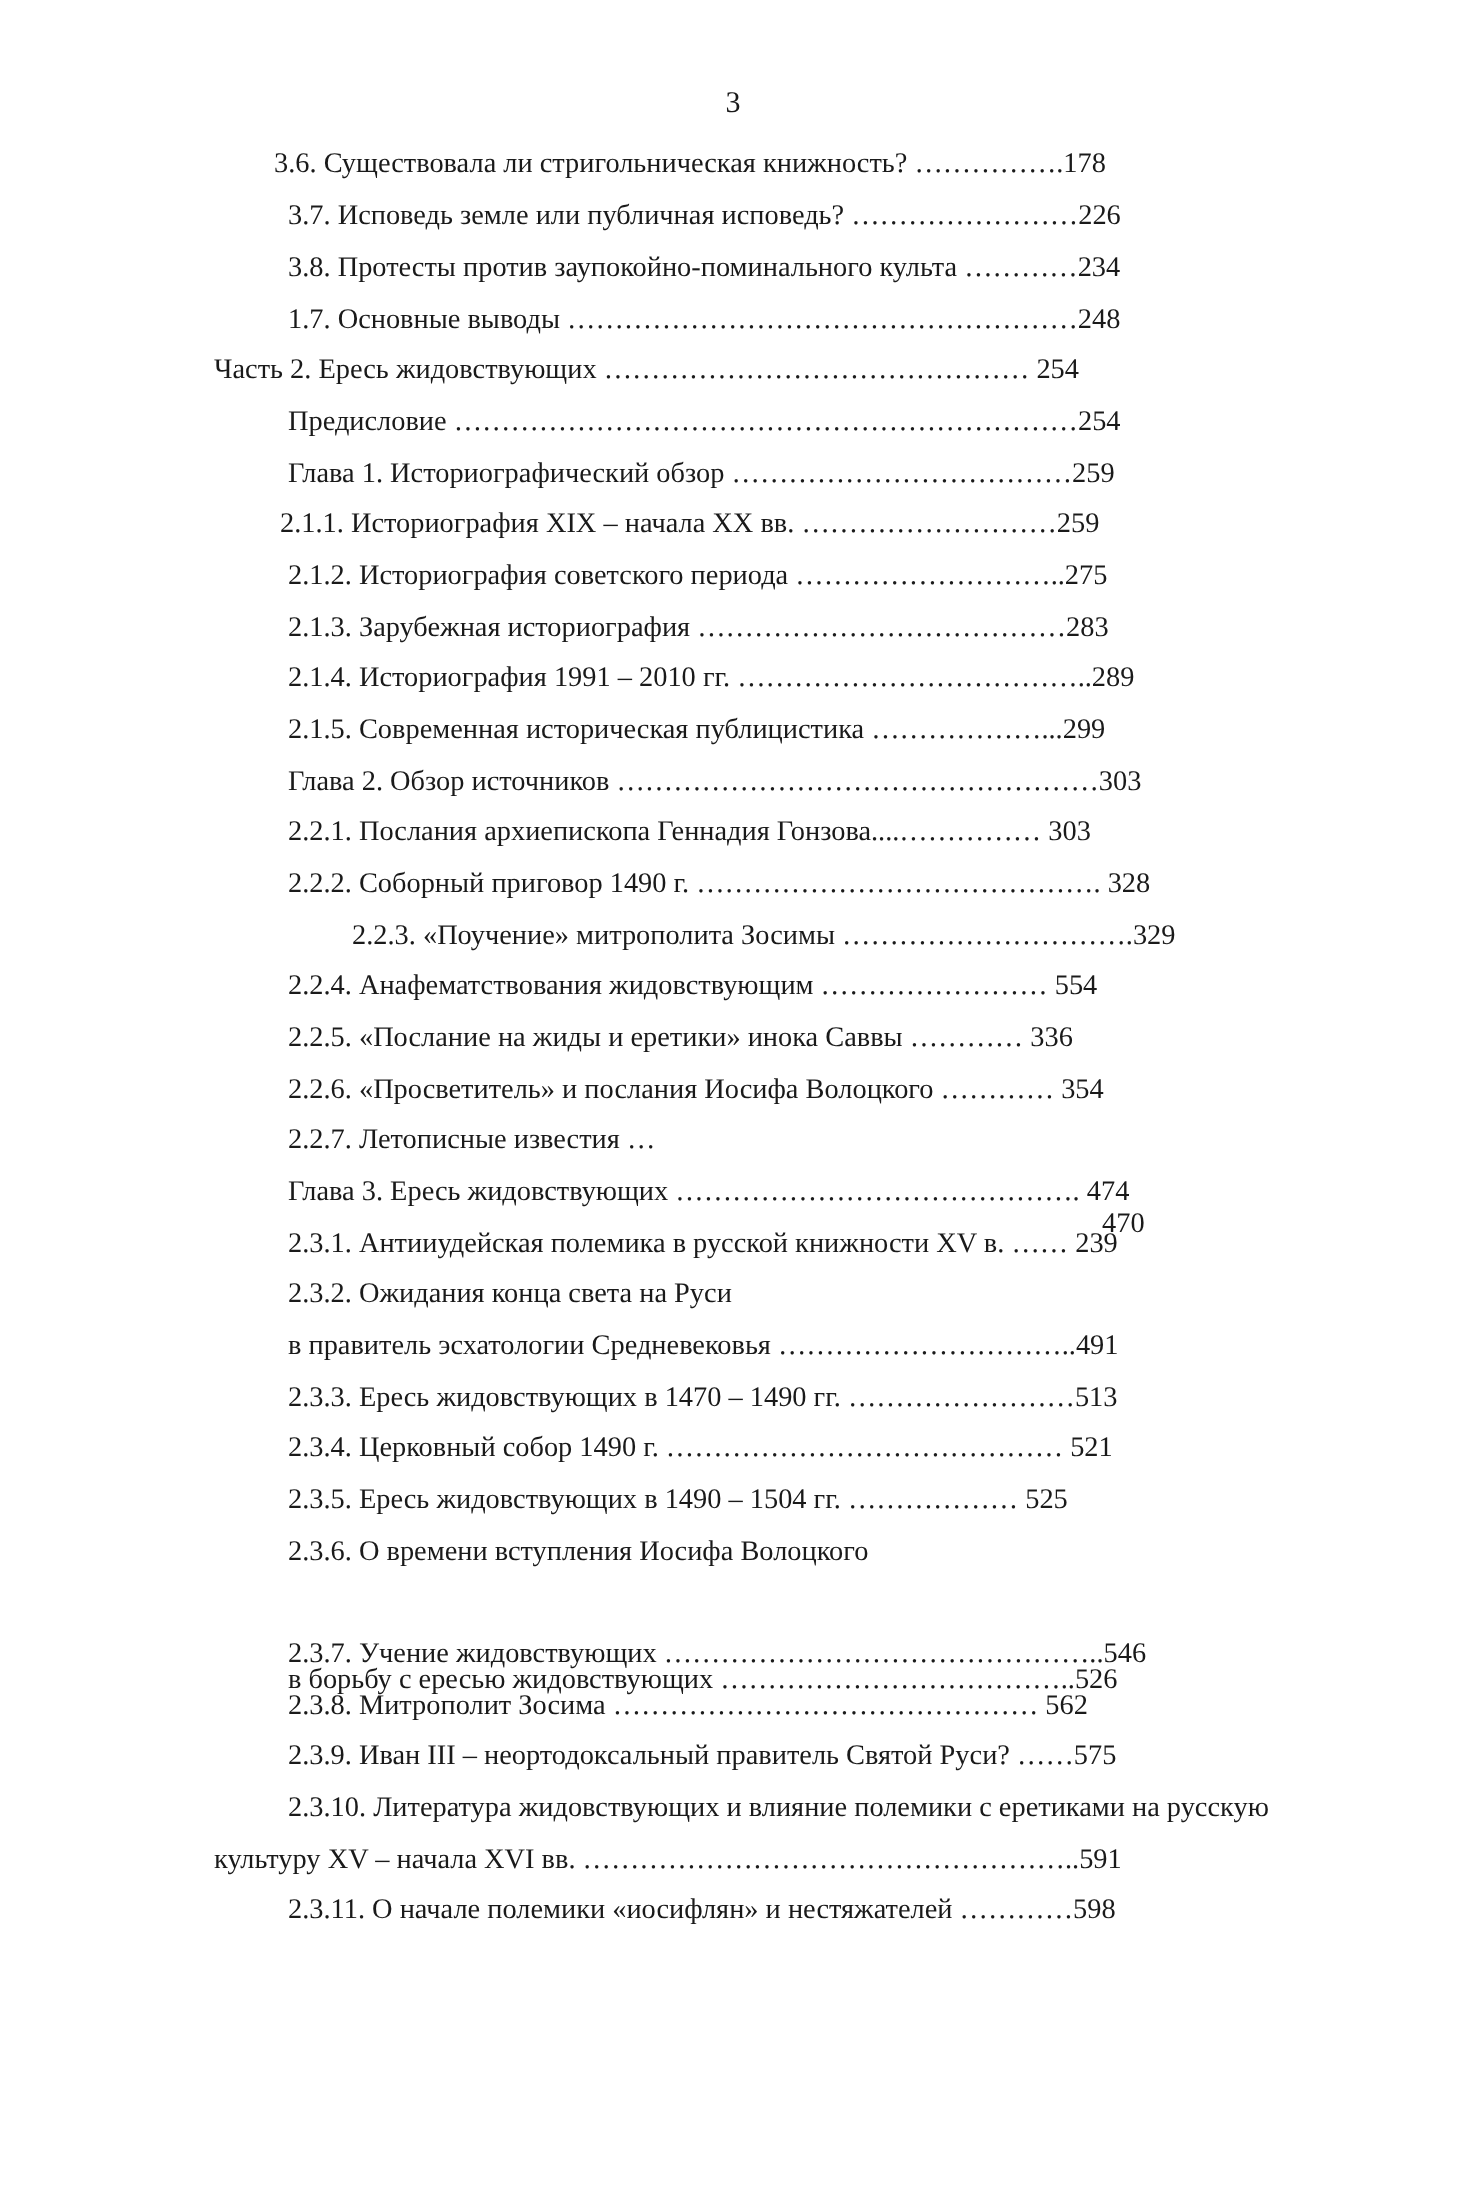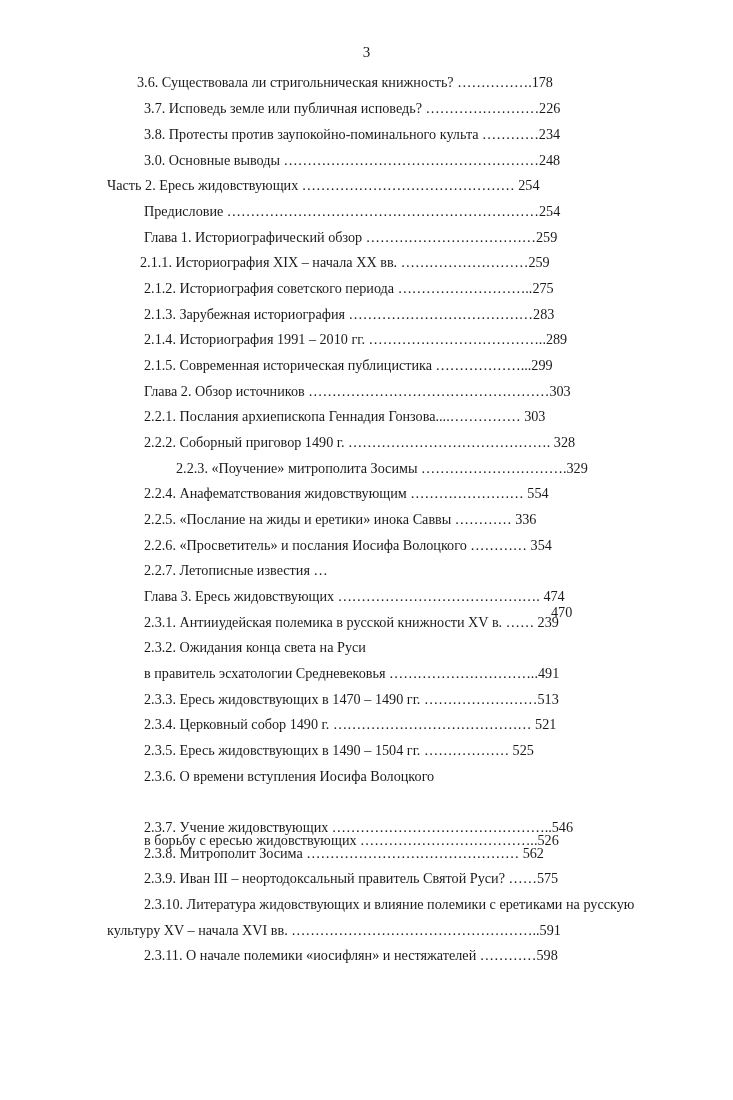--- a/index.html
+++ b/index.html
@@ -20,21 +20,21 @@
 </style>
 </head>
 <body>
 
 <div class="page-number">3</div>
 
 <div class="toc" id="toc">
     <div class="line" style="left: 137px; top: 0px; text-align: center;">3.6. Существовала ли стригольническая книжность? …………….178</div>
     <div class="line" style="left: 144px; top: 26px;">3.7. Исповедь земле или публичная исповедь? ……………………226</div>
     <div class="line" style="left: 144px; top: 52px;">3.8. Протесты против заупокойно-поминального культа …………234</div>
-    <div class="line" style="left: 144px; top: 78px;">3.0. Основные выводы ………………………………………………248</div>
+    <div class="line" style="left: 144px; top: 78px;">1.7. Основные выводы ………………………………………………248</div>
     <div class="line" style="left: 107px; top: 103px;">Часть 2. Ересь жидовствующих ………………………………………   254</div>
     <div class="line" style="left: 144px; top: 129px;">Предисловие …………………………………………………………254</div>
     <div class="line" style="left: 144px; top: 155px;">Глава 1. Историографический обзор ………………………………259</div>
     <div class="line" style="left: 140px; top: 180px; text-align: center;">2.1.1.   Историография XIX – начала XX вв. ………………………259</div>
     <div class="line" style="left: 144px; top: 206px;">2.1.2.   Историография советского периода ………………………..275</div>
     <div class="line" style="left: 144px; top: 232px;">2.1.3.   Зарубежная историография …………………………………283</div>
     <div class="line" style="left: 144px; top: 257px;">2.1.4.   Историография 1991 – 2010 гг. ………………………………..289</div>
     <div class="line" style="left: 144px; top: 283px;">2.1.5.   Современная историческая публицистика ………………...299</div>
     <div class="line" style="left: 144px; top: 309px;">Глава 2. Обзор источников ……………………………………………303</div>
     <div class="line" style="left: 144px; top: 334px;">2.2.1. Послания архиепископа Геннадия Гонзова....……………   303</div>

